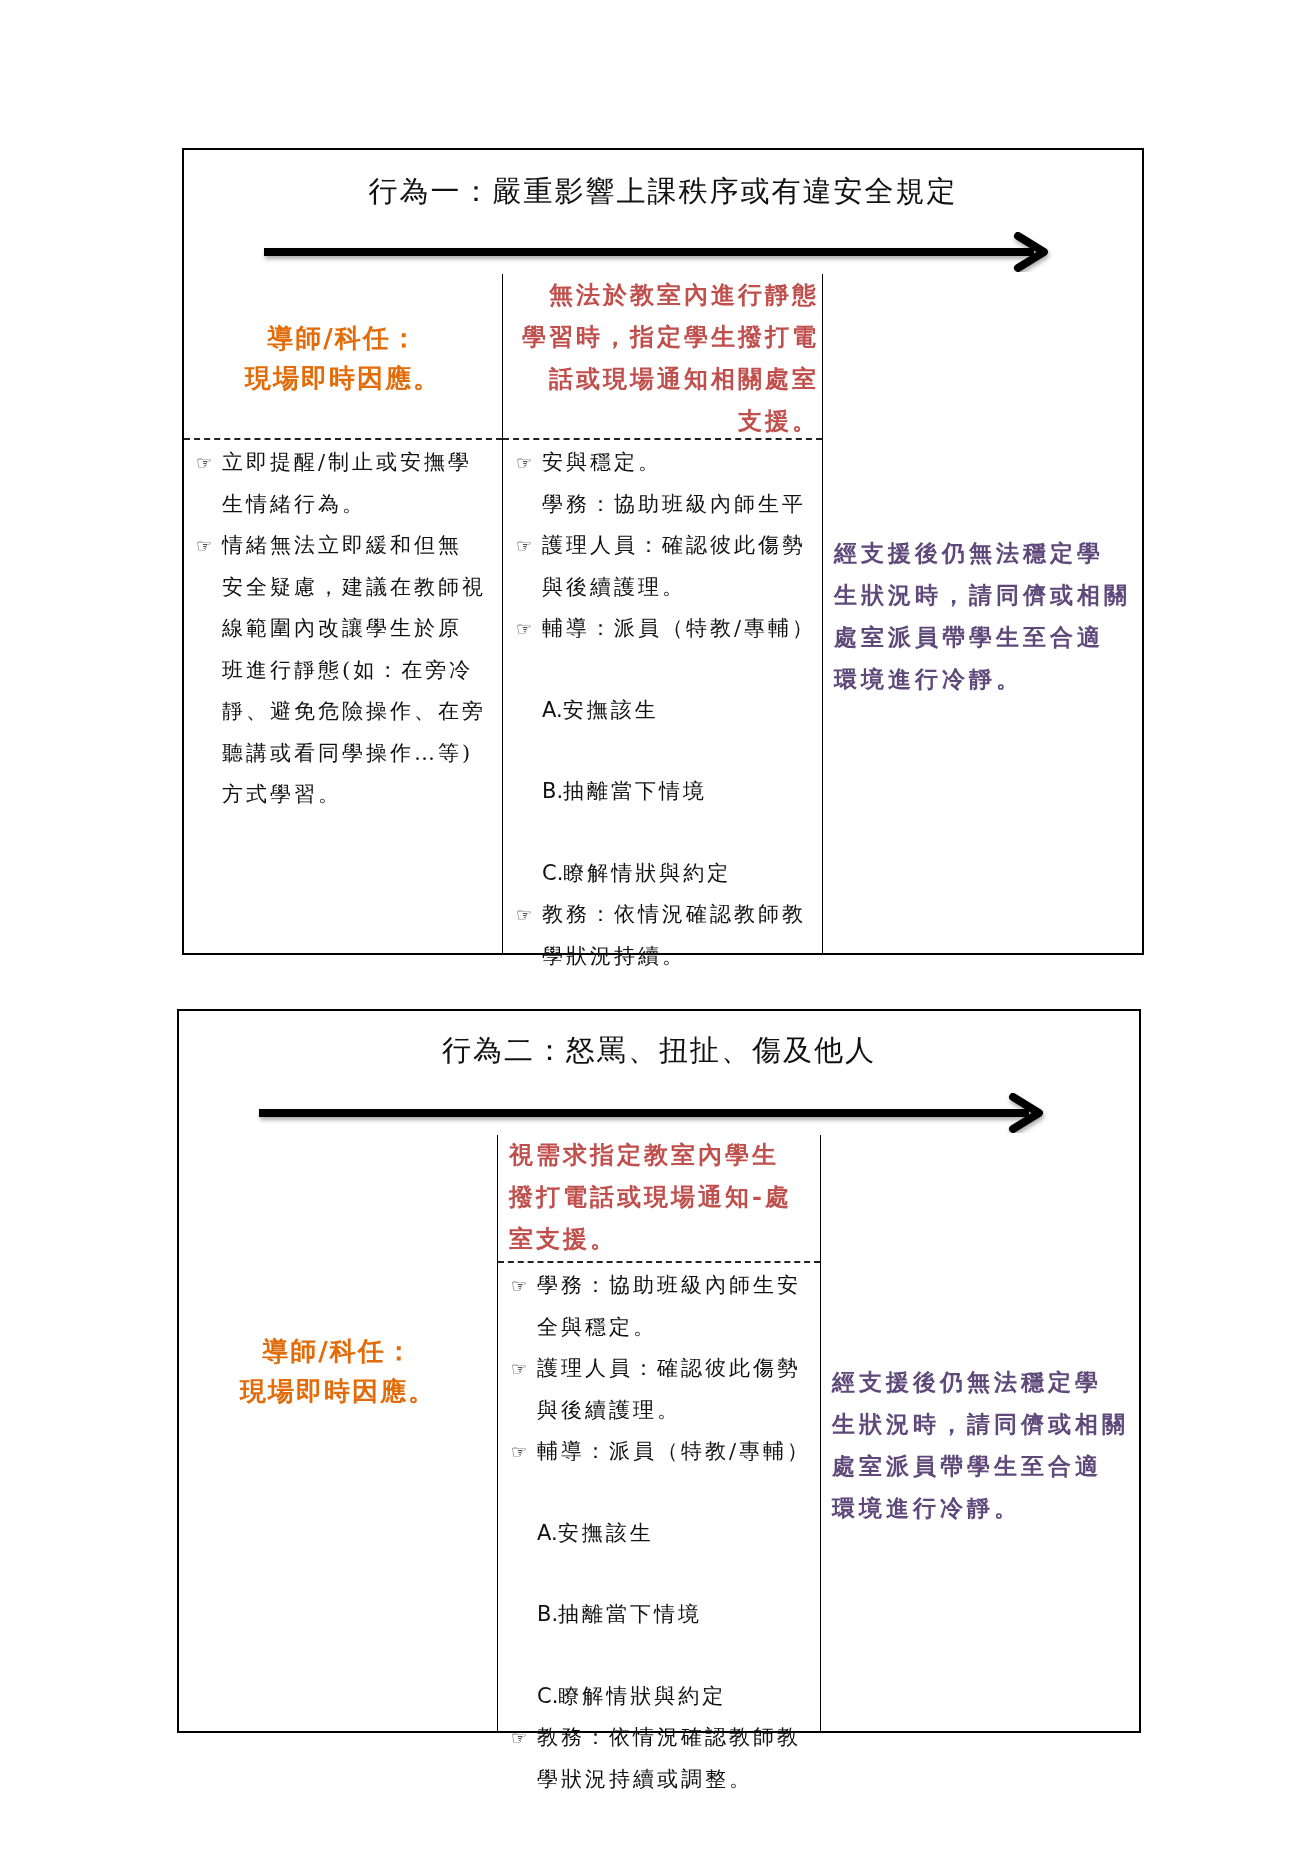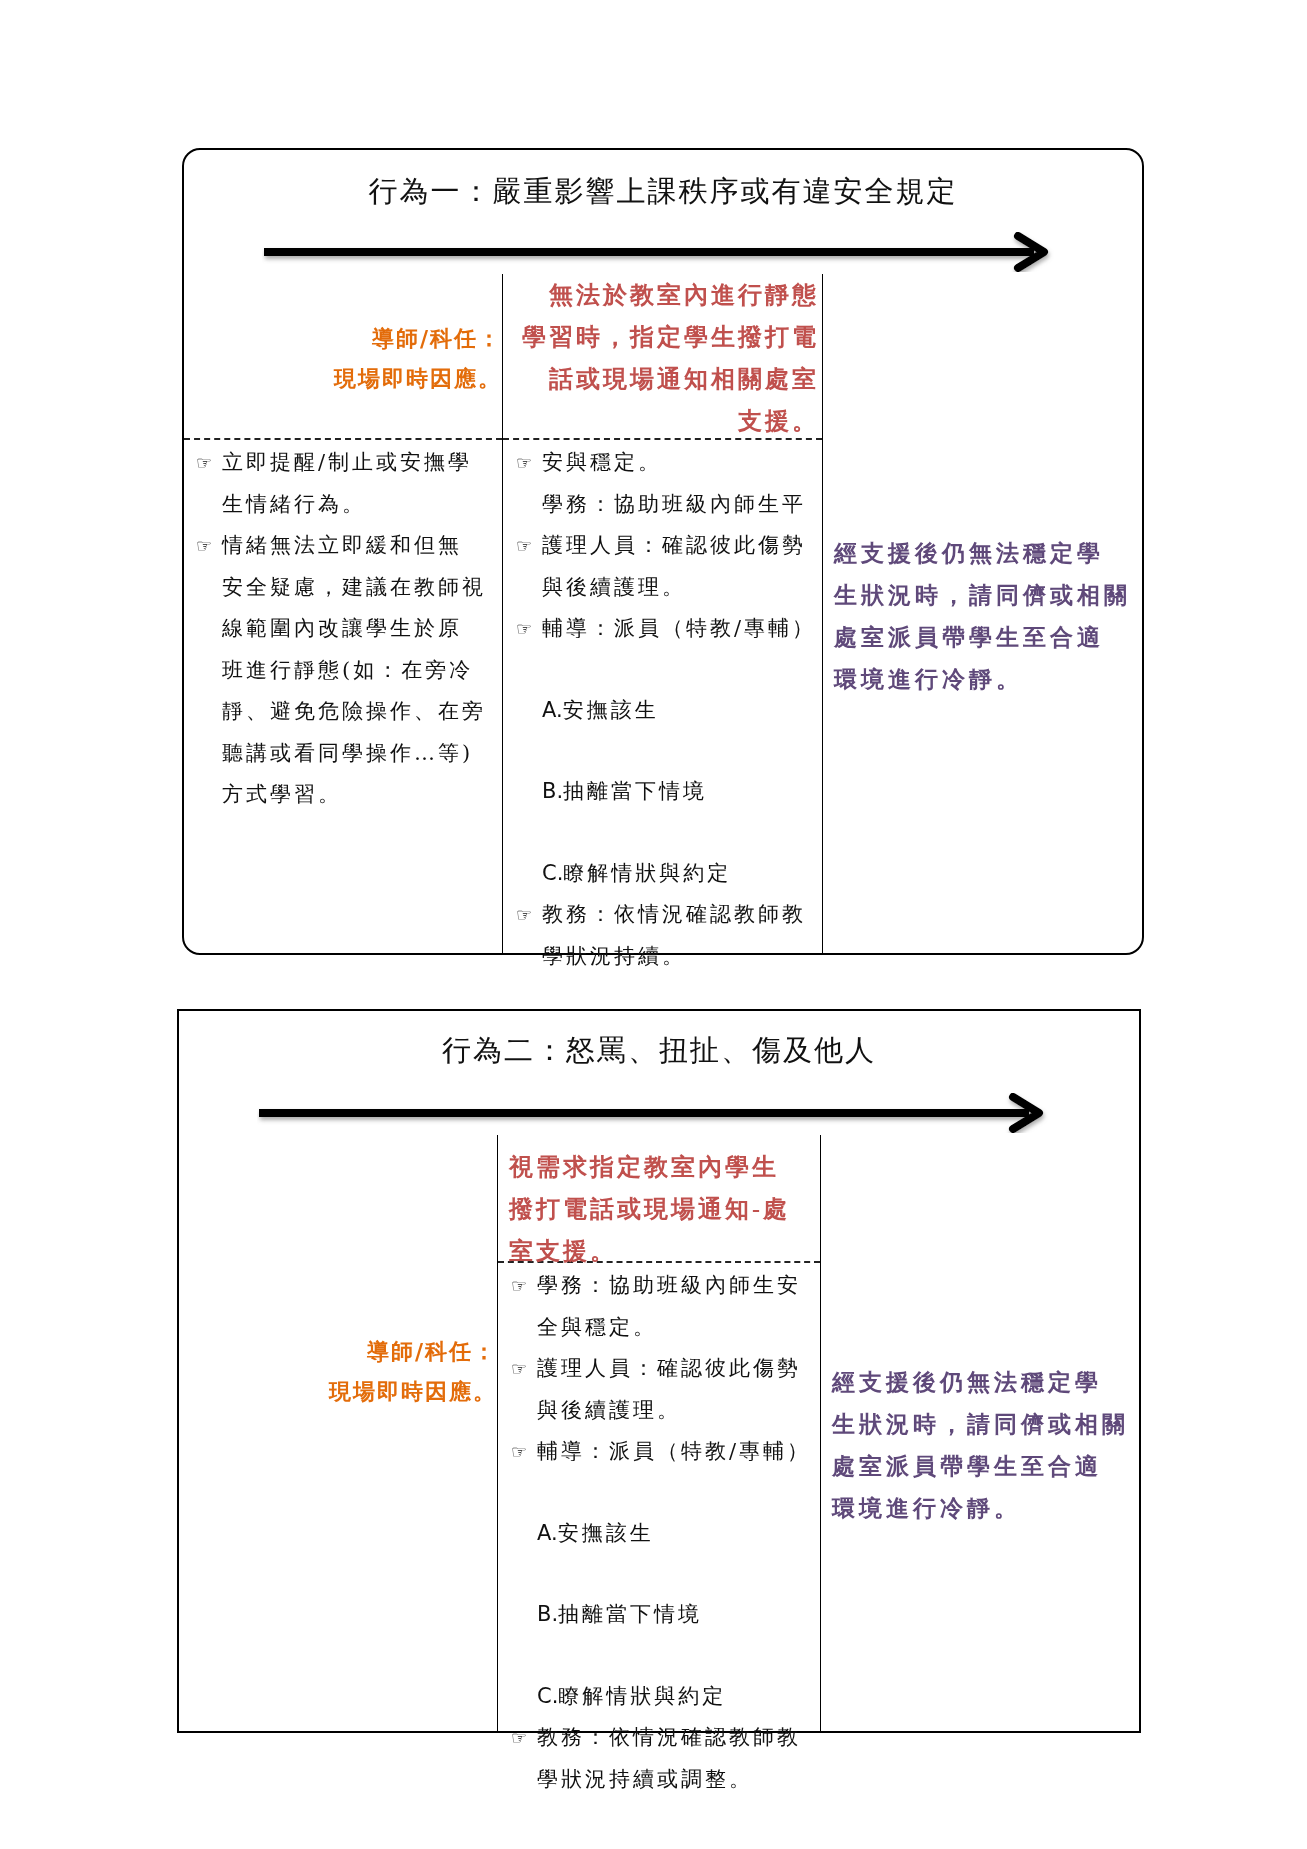--- a/index.html
+++ b/index.html
@@ -4,33 +4,33 @@
 <style>
   html, body { margin:0; padding:0; background:#ffffff; }
   body { width:1307px; height:1849px; position:relative; overflow:hidden;
          font-family: "DejaVu Serif", "Liberation Serif", serif; color:#111; }
   .tbl { position:absolute; border:2px solid #000; box-sizing:border-box; }
   .title { position:absolute; left:0; right:0; text-align:center; font-size:29px; letter-spacing:2px; color:#111; }
   .arrow { position:absolute; }
   .vline { position:absolute; width:0; border-left:1.5px solid #000; }
   .dotline { position:absolute; height:0; border-top:2px dashed #222; }
   .cell { position:absolute; box-sizing:border-box; }
-  .orange { color:#e36c0a; font-weight:bold; font-size:22px; line-height:40px; text-align:right; letter-spacing:2px; }
+  .orange { color:#e36c0a; font-weight:bold; font-size:26px; line-height:40px; text-align:center; letter-spacing:2px; }
   .red { color:#c0504d; font-weight:bold; font-size:24px; line-height:42px; letter-spacing:3px; }
   .purple { color:#5f497a; font-weight:bold; font-size:23px; line-height:42px; letter-spacing:4px; }
   .list { font-size:21px; line-height:41.5px; letter-spacing:3px; }
   .item { position:relative; padding-left:26px; }
   .item .bullet { position:absolute; left:0; top:0; font-size:18px; letter-spacing:0; }
   .sub { padding-left:26px;margin-top:40px; }
   .sub .lt { font-family: "DejaVu Sans", "Liberation Sans", sans-serif; font-size:21px; letter-spacing:0; }
 </style>
 </head>
 <body>
 
-<div class="tbl" style="left:182px; top:148px; width:962px; height:807px;border-radius:18px;">
+<div class="tbl" style="left:182px; top:148px; width:962px; height:807px;">
   <div class="title" style="top:22px;">行為一：嚴重影響上課秩序或有違安全規定</div>
   <svg class="arrow" style="left:78px; top:82px;" width="800" height="40" viewBox="0 0 800 40">
     <defs>
         <filter id="sh1" x="-5%" y="-50%" width="110%" height="200%">
           <feDropShadow dx="1" dy="3" stdDeviation="2" flood-color="#777" flood-opacity="0.6"></feDropShadow>
         </filter>
       </defs>
     <g filter="url(#sh1)">
       <rect x="2" y="16" width="770" height="8" fill="#000"></rect>
       <polyline points="756,4 782,20 756,36" fill="none" stroke="#000" stroke-width="8" stroke-linecap="round" stroke-linejoin="round"></polyline>
@@ -122,21 +122,21 @@
 
   <div class="vline" style="left:318px; top:124px; height:598px;"></div>
   <div class="vline" style="left:641px; top:124px; height:598px;"></div>
   <div class="dotline" style="left:319px; width:322px; top:250px;"></div>
 
   <div class="cell orange" style="left:0; width:318px; top:320px;">
     <div>導師/科任：</div>
     <div>現場即時因應。</div>
   </div>
 
-  <div class="cell red" style="left:330px; width:310px; top:135px;font-family:Liberation Serif, serif;">
+  <div class="cell red" style="left:330px; width:310px; top:123px;">
     <div>視需求指定教室內學生</div>
     <div>撥打電話或現場通知-處</div>
     <div>室支援。</div>
   </div>
 
   <div class="cell list" style="left:332px; width:309px; top:254px;">
     <div class="item">
       <span class="bullet">☞</span>
       <div>學務：協助班級內師生安</div>
       <div>全與穩定。</div>

